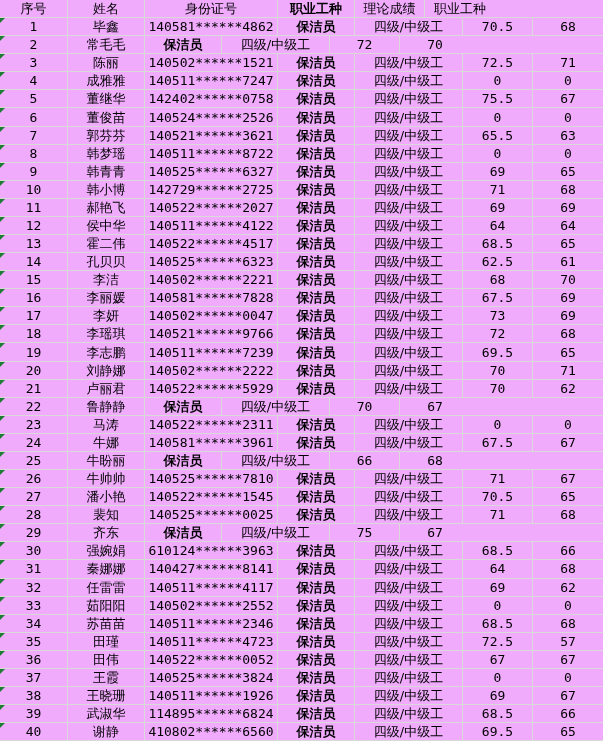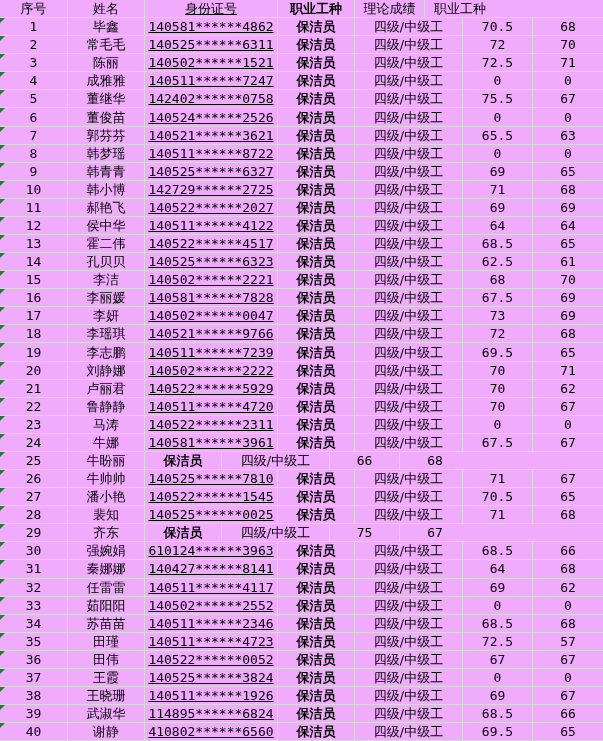--- a/index.html
+++ b/index.html
@@ -37,21 +37,21 @@
     color: #000000;
     font-size: 13px;
     line-height: 1;
     overflow: hidden;
     white-space: nowrap;
     position: relative;
   }
   .cell:last-child { border-right: none; }
   .c0 { width: 68px; }
   .c1 { width: 77px; }
-  .c2 { width: 133px; text-decoration: underline; }
+  .c2 { width: 133px; }
   .c3 { width: 77px; font-weight: bold; }
   .c4 { width: 108px; }
   .c5 { width: 70px; }
   .c6 { width: 70px; }
   .num {
     font-family: "DejaVu Sans Mono", monospace;
     font-size: 13px;
     letter-spacing: 0px;
   }
   .tri {
@@ -87,21 +87,20 @@
         <div class="cell c3">保洁员</div>
         <div class="cell c4">四级/中级工</div>
         <div class="cell c5 num">70.5</div>
         <div class="cell c6 num">68</div>
       </div><div class="row">
         <div class="cell c0 num">
           <span class="tri"></span>
           <span>2</span>
         </div>
         <div class="cell c1">常毛毛</div>
-        <div class="cell c2 num">140525******6311</div>
         <div class="cell c3">保洁员</div>
         <div class="cell c4">四级/中级工</div>
         <div class="cell c5 num">72</div>
         <div class="cell c6 num">70</div>
       </div><div class="row">
         <div class="cell c0 num">
           <span class="tri"></span>
           <span>3</span>
         </div>
         <div class="cell c1">陈丽</div>
@@ -307,21 +306,20 @@
         <div class="cell c3">保洁员</div>
         <div class="cell c4">四级/中级工</div>
         <div class="cell c5 num">70</div>
         <div class="cell c6 num">62</div>
       </div><div class="row">
         <div class="cell c0 num">
           <span class="tri"></span>
           <span>22</span>
         </div>
         <div class="cell c1">鲁静静</div>
-        <div class="cell c2 num">140511******4720</div>
         <div class="cell c3">保洁员</div>
         <div class="cell c4">四级/中级工</div>
         <div class="cell c5 num">70</div>
         <div class="cell c6 num">67</div>
       </div><div class="row">
         <div class="cell c0 num">
           <span class="tri"></span>
           <span>23</span>
         </div>
         <div class="cell c1">马涛</div>

